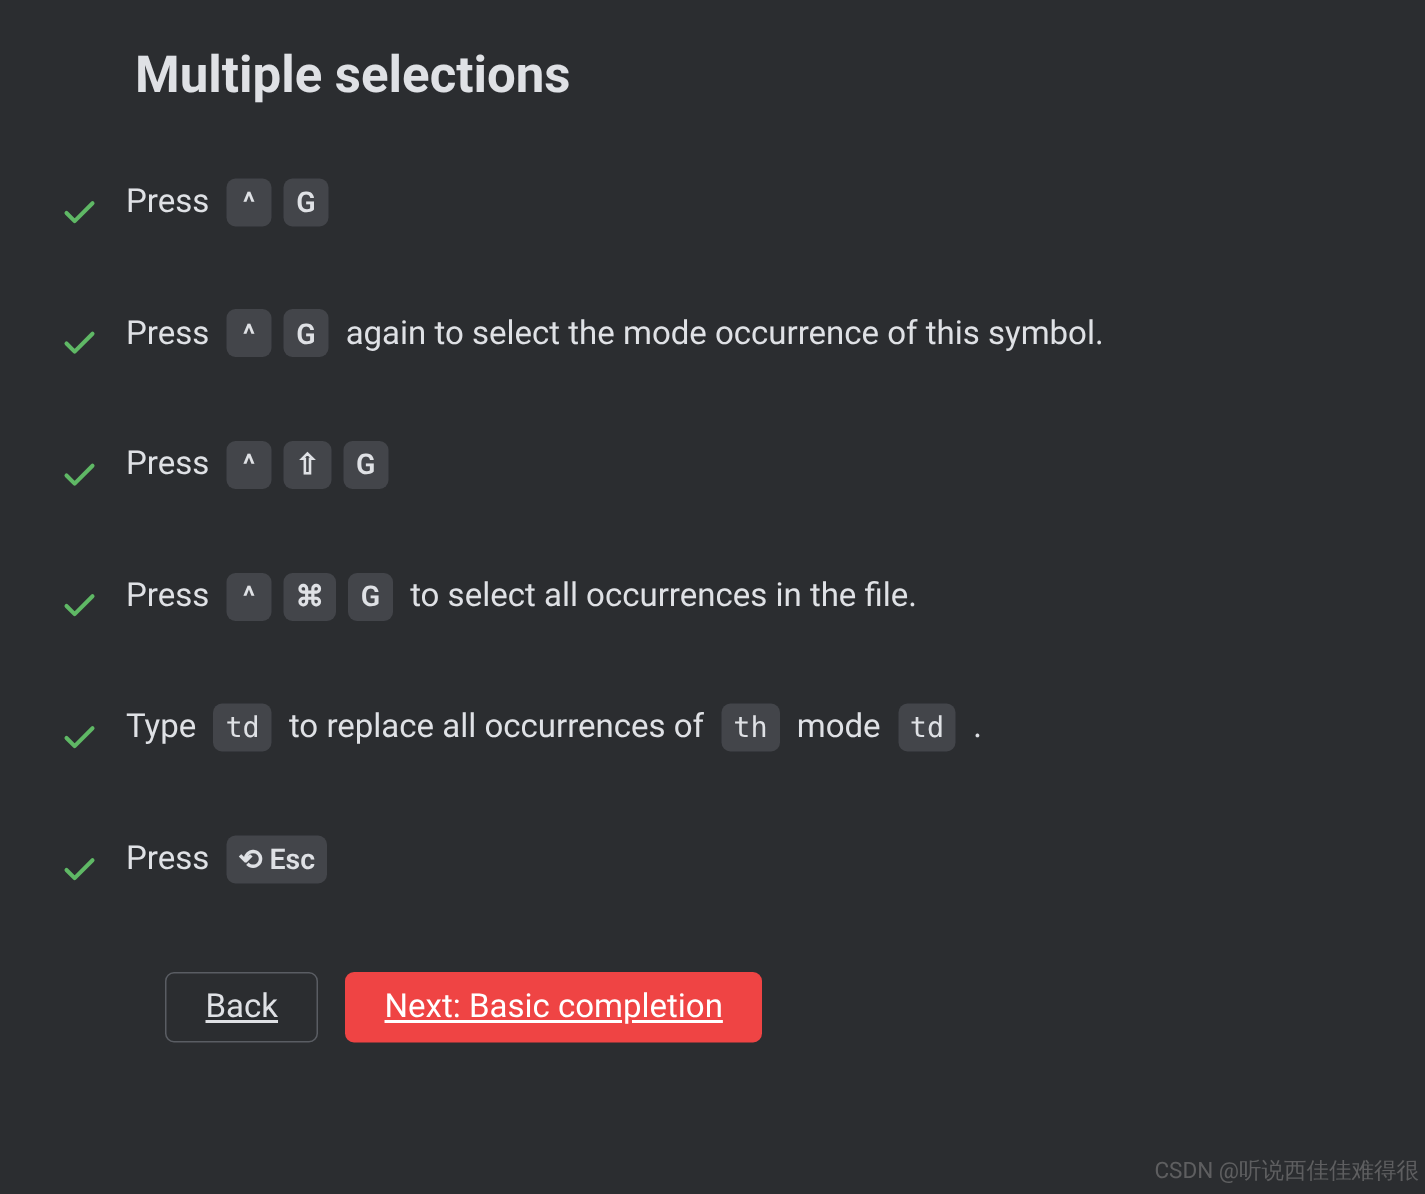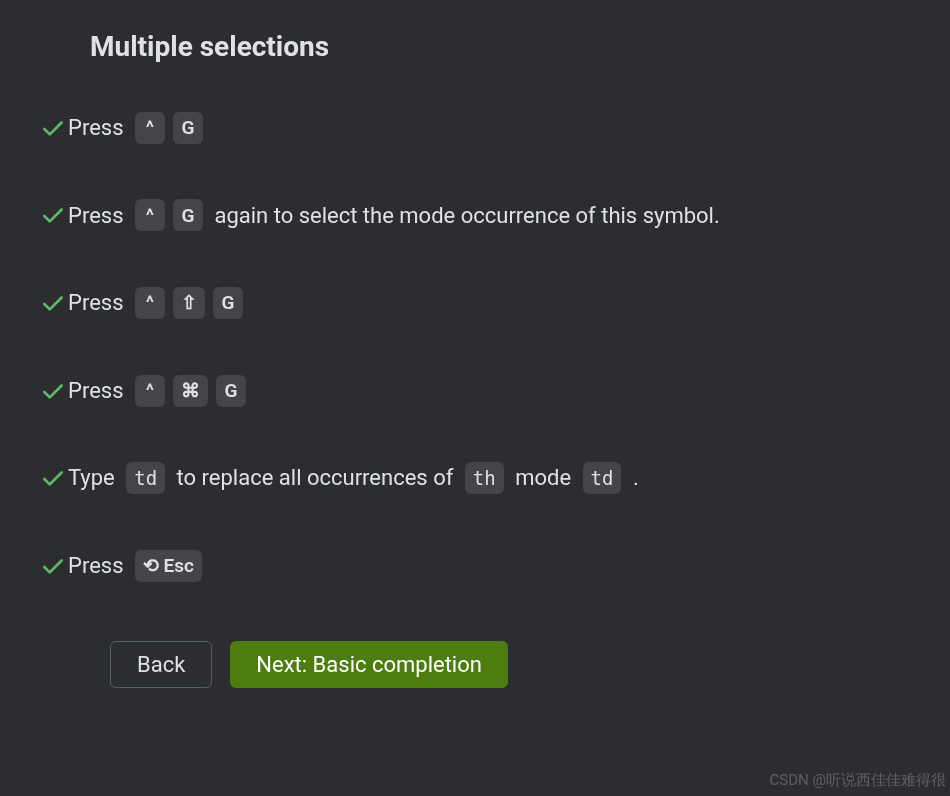--- a/index.html
+++ b/index.html
@@ -11,35 +11,35 @@
       background-color: #2b2d30;
       color: #dfe1e5;
       font-family: -apple-system, BlinkMacSystemFont, "Segoe UI", Roboto, sans-serif;
       width: 950px;
       height: 796px;
       padding: 30px 40px 30px 40px;
       overflow: hidden;
       position: relative;
     }
     .title {
-      font-size: 28px;
+      font-size: 34px;
       font-weight: 700;
       color: #dfe1e5;
       margin-left: 50px;
       margin-bottom: 45px;
     }
     .steps {
       display: flex;
       flex-direction: column;
       gap: 48px;
     }
     .step {
       display: flex;
-      align-items: center;
-      gap: 2px;
+      align-items: flex-end;
+      gap: 18px;
     }
     .check-icon {
       flex-shrink: 0;
       width: 26px;
       height: 26px;
       margin-top: 2px;
     }
     .check-icon svg {
       width: 26px;
       height: 26px;
@@ -86,28 +86,29 @@
       margin-left: 70px;
       display: flex;
       gap: 18px;
     }
     .btn {
       font-size: 22px;
       padding: 10px 26px;
       border-radius: 6px;
       cursor: pointer;
       font-family: inherit;
+      text-decoration: underline;
     }
     .btn-secondary {
       background-color: transparent;
       color: #dfe1e5;
       border: 1.5px solid #5a5d63;
     }
     .btn-primary {
-      background-color: #4d7c0f;
+      background-color: #ef4444;
       color: #ffffff;
       border: none;
     }
     .watermark {
       position: absolute;
       bottom: 6px;
       right: 4px;
       font-size: 15px;
       color: #808080;
       opacity: 0.6;
@@ -173,20 +174,21 @@
           <polyline points="4 12 9 17 20 6"></polyline>
         </svg>
     </span>
     <div class="step-content">
       <span class="text">Press </span>
       <span class="kbd-group">
         <span class="kbd">^</span>
         <span class="kbd">⌘</span>
         <span class="kbd">G</span>
       </span>
+      <span class="text"> to select all occurrences in the file.</span>
     </div>
   </div>
 
   <div class="step">
     <span class="check-icon">
       <svg viewBox="0 0 24 24" fill="none" stroke="#5fb865" stroke-width="2.5" stroke-linecap="round" stroke-linejoin="round">
           <polyline points="4 12 9 17 20 6"></polyline>
         </svg>
     </span>
     <div class="step-content">

